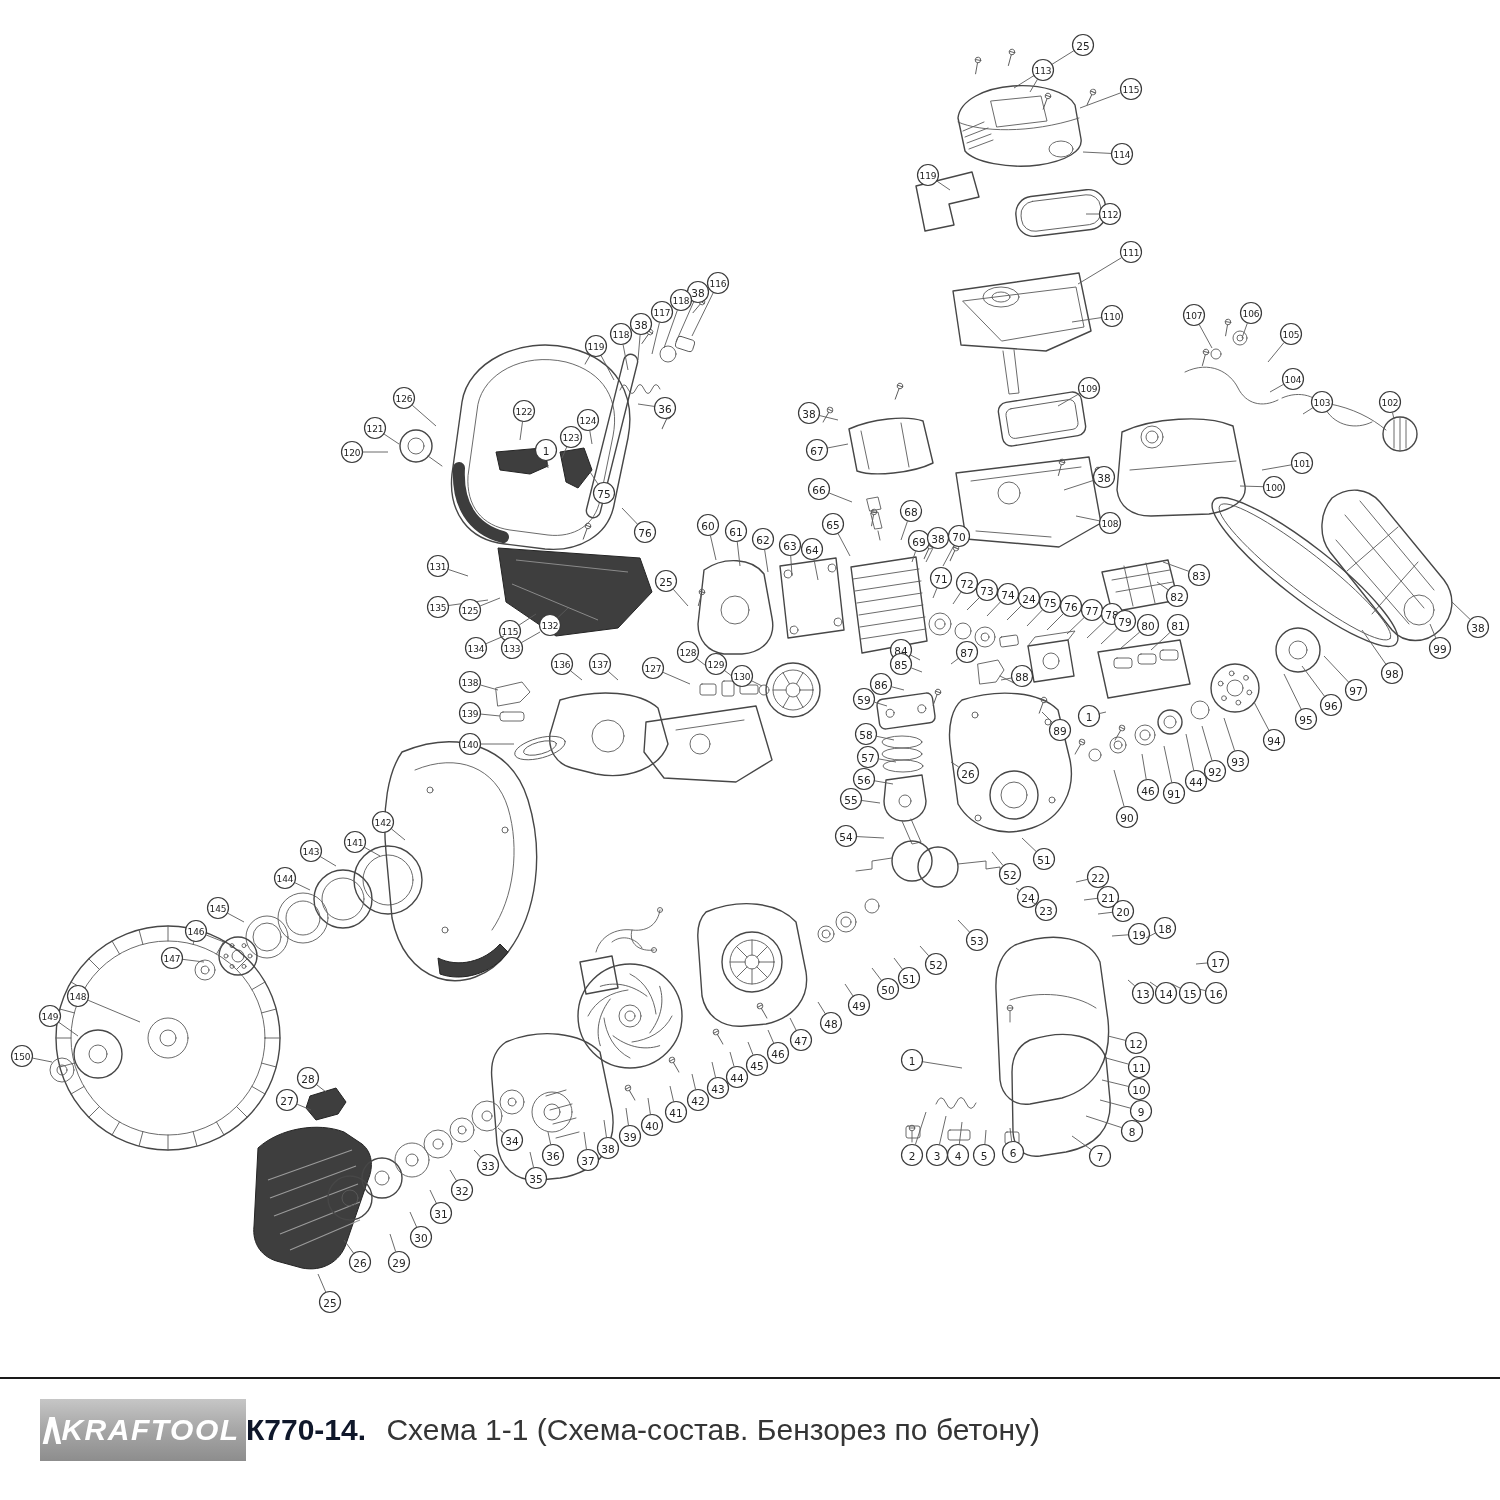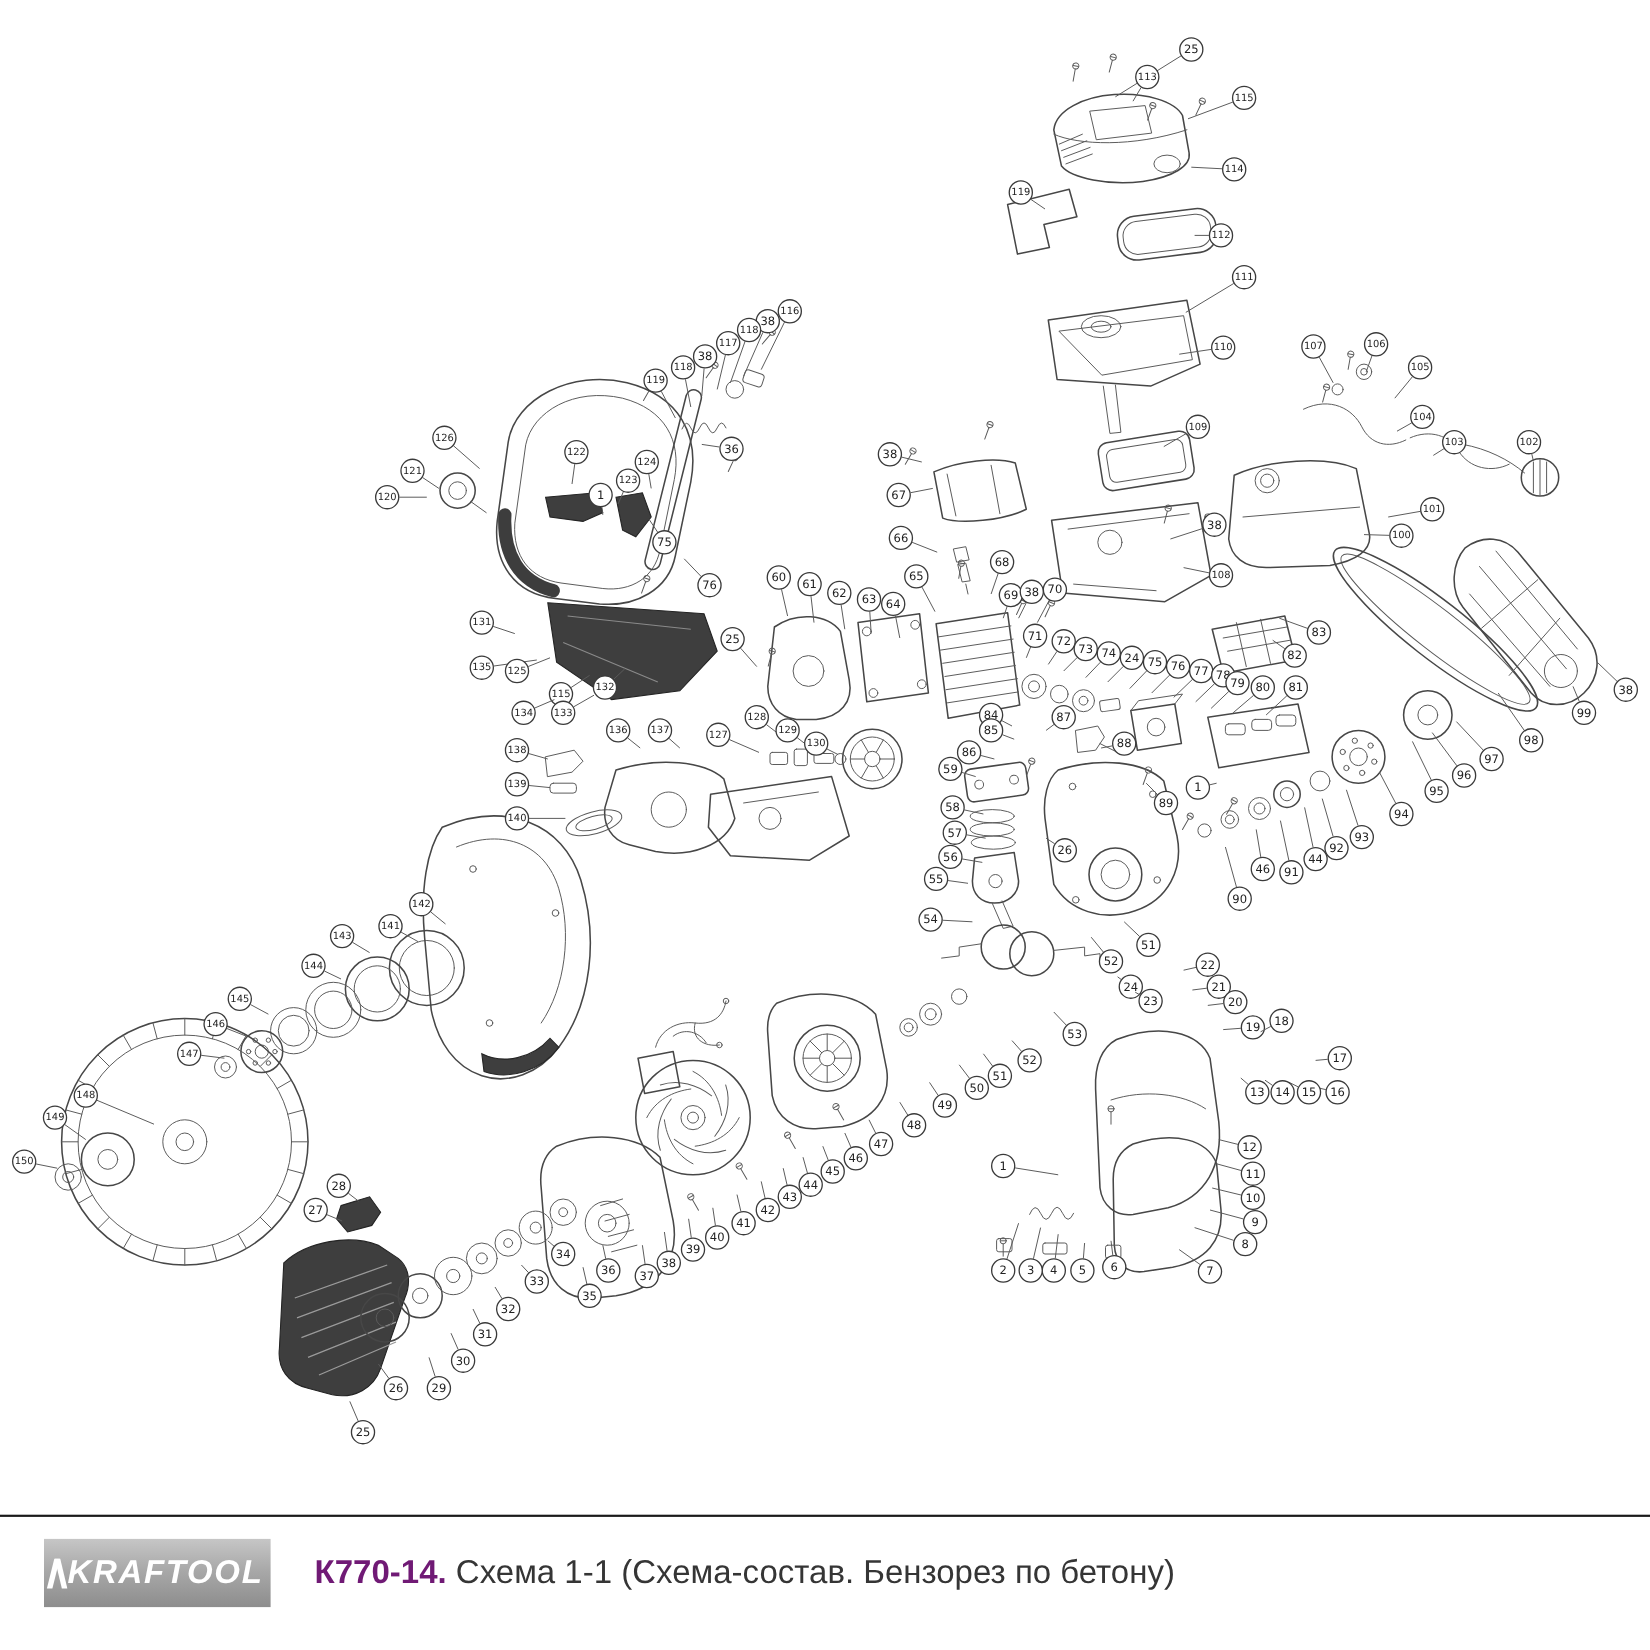--- a/index.html
+++ b/index.html
@@ -9,32 +9,32 @@
   
   .ln{fill:none;stroke:#474747;stroke-width:1.4;stroke-linecap:round;stroke-linejoin:round;}
   .lnt{fill:none;stroke:#5a5a5a;stroke-width:.9;stroke-linecap:round;stroke-linejoin:round;}
   .dk{fill:#3e3e3e;stroke:#242424;stroke-width:1;}
   .balloon{fill:#ffffff;stroke:#3a3a3a;stroke-width:1.2;}
   .leader{stroke:#5a5a5a;stroke-width:.9;}
   .balloon-num{fill:#222222;font-family:"DejaVu Sans",sans-serif;}
   
   .footer{position:absolute;left:0;top:1377px;width:1500px;height:123px;background:#fff;}
   .footer-rule{position:absolute;top:0;left:0;width:100%;height:0;border-top:2px solid #1a1a1a;}
-  .footer-row{display:flex;align-items:center;gap:40px;padding:22px 0 0 40px;}
+  .footer-row{display:flex;align-items:center;padding:22px 0 0 40px;}
   .logo{width:206px;height:62px;background:linear-gradient(180deg,#c6c6c6 0%,#a9a9a9 45%,#8d8d8d 100%);
         display:flex;align-items:center;justify-content:center;}
   .logo-mark{display:inline-block;width:11px;height:27px;margin-right:4px;position:relative;
              transform:skewX(-14deg);}
   .logo-mark::before{content:"";position:absolute;left:0;top:0;width:4.5px;height:27px;background:#fff;}
   .logo-mark::after{content:"";position:absolute;left:7px;top:0;width:4.5px;height:27px;background:#fff;
              transform:skewX(26deg);}
   .logo-text{font-weight:700;font-style:italic;font-size:30px;letter-spacing:1.5px;color:#ffffff;}
   .caption{font-size:30px;color:#2b2b2b;white-space:nowrap;}
-  .caption-model{font-weight:700;color:#701a75;}
-  .caption-title{margin-left:0;font-weight:400;color:#353535;}
+  .caption-model{font-weight:700;color:#0f172a;}
+  .caption-title{margin-left:12px;font-weight:400;color:#353535;}
 </style>
 </head>
 <body>
 
 <div class="page">
 
   <svg id="diagram" viewBox="0 0 1500 1376" width="1500" height="1376">
     <defs>
       <g id="screw-glyph">
         <circle cx="0" cy="0" r="2.8" class="lnt"></circle>

